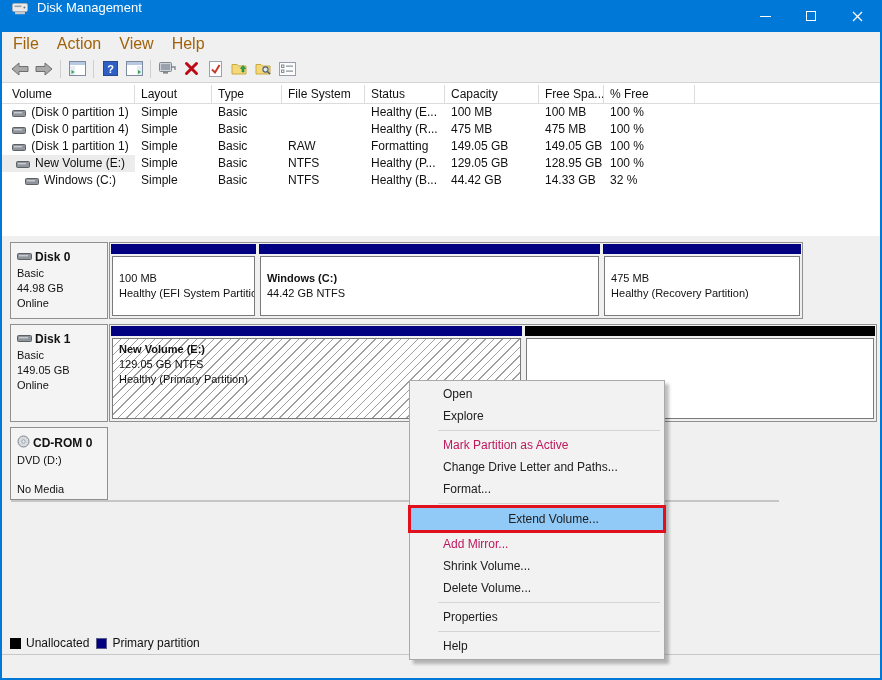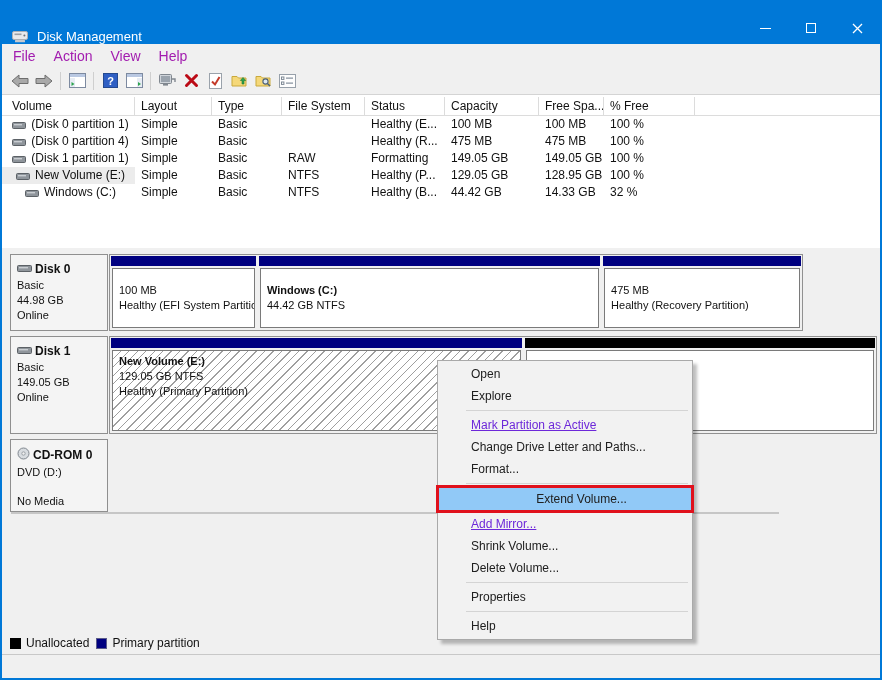--- a/index.html
+++ b/index.html
@@ -2,30 +2,30 @@
 <html><head>
 <meta charset="utf-8">
 <style>
   * { margin:0; padding:0; box-sizing:border-box; }
   body { font-family:"Liberation Sans", sans-serif; background:#fff; }
   .window { position:relative; width:882px; height:680px;
     border-left:2px solid #0078d7; border-right:2px solid #0078d7; border-bottom:2px solid #0078d7;
     display:flex; flex-direction:column; overflow:hidden; background:#f0f0f0; }
 
   
-  .titlebar { height:44px; background:#0078d7; display:flex; align-items:flex-end; flex-shrink:0; }
+  .titlebar { height:32px; background:#0078d7; display:flex; align-items:flex-start; flex-shrink:0; }
   .title-icon { margin-left:9px; display:flex; }
   .title-text { color:#fff; font-size:13px; margin-left:8px; flex:1; }
   .win-btn { width:46px; height:32px; display:flex; align-items:center; justify-content:center; cursor:default; }
   .min-glyph { width:11px; height:1px; background:#fff; display:block; }
   .max-glyph { width:10px; height:10px; border:1px solid #fff; display:block; }
 
   
   .menubar { height:23px; background:#f0f0f0; display:flex; align-items:center; padding-left:2px; flex-shrink:0; }
-  .menu-item { font-size:14px; color:#a21caf; padding:3px 9px; }
+  .menu-item { font-size:16px; color:#a16207; padding:3px 9px; }
 
   
   .toolbar { height:28px; background:#f0f0f0; border-bottom:1px solid #d4d4d4; display:flex; align-items:center; padding-left:6px; flex-shrink:0; }
   .tb-btn { width:24px; height:24px; display:flex; align-items:center; justify-content:center; }
   .tb-sep { width:1px; height:18px; background:#cfcfcf; margin:0 4px; }
 
   
   .listview { background:#fff; height:153px; flex-shrink:0; font-size:12px; color:#111; overflow:hidden; }
   .lv-grid { display:grid; grid-template-columns:133px 77px 70px 83px 80px 94px 65px 91px auto; }
   .lv-head { height:19px; border-bottom:1px solid #dcdcdc; margin-top:2px; }
@@ -58,24 +58,24 @@
 
   
   .legend { position:absolute; left:8px; bottom:4px; display:flex; align-items:flex-start; gap:7px; font-size:12px; color:#111; }
   .lg-sq { width:11px; height:11px; display:inline-block; margin-right:-1px; }
   .lg-black { background:#000000; }
   .lg-navy { background:#000080; border:1px solid #5b5b8a; }
   .lg-item { display:flex; align-items:center; gap:6px; }
   .statusbar { height:24px; background:#f0f0f0; border-top:1px solid #c8c8c8; flex-shrink:0; }
 
   
-  .cm { position:absolute; left:407px; top:360px; width:256px; background:#f2f2f2;
-    border:1px solid #a9a9a9; box-shadow:4px 4px 3px rgba(0,0,0,0.25); padding:2px 0; z-index:50;margin-left:28px; }
+  .cm { position:absolute; left:407px; top:380px; width:256px; background:#f2f2f2;
+    border:1px solid #a9a9a9; box-shadow:4px 4px 3px rgba(0,0,0,0.25); padding:2px 0; z-index:50; }
   .cm-item { height:22px; line-height:22px; font-size:12px; color:#202020; padding-left:33px; white-space:nowrap; }
-  .cm-item.disabled { color:#6d28d9;text-decoration:underline; }
+  .cm-item.disabled { color:#be185d; }
   .cm-item.hl { background:#91c9f7; outline:3px solid #e0111c; outline-offset:-1px; height:24px; line-height:24px; margin:2px 0;text-align:center; }
   .cm-sep { border-top:1px solid #d4d4d4; margin:3px 4px 3px 28px; }
 </style>
 </head>
 <body>
 
 <div class="window">
 
   <div class="titlebar">
     <span class="title-icon">

